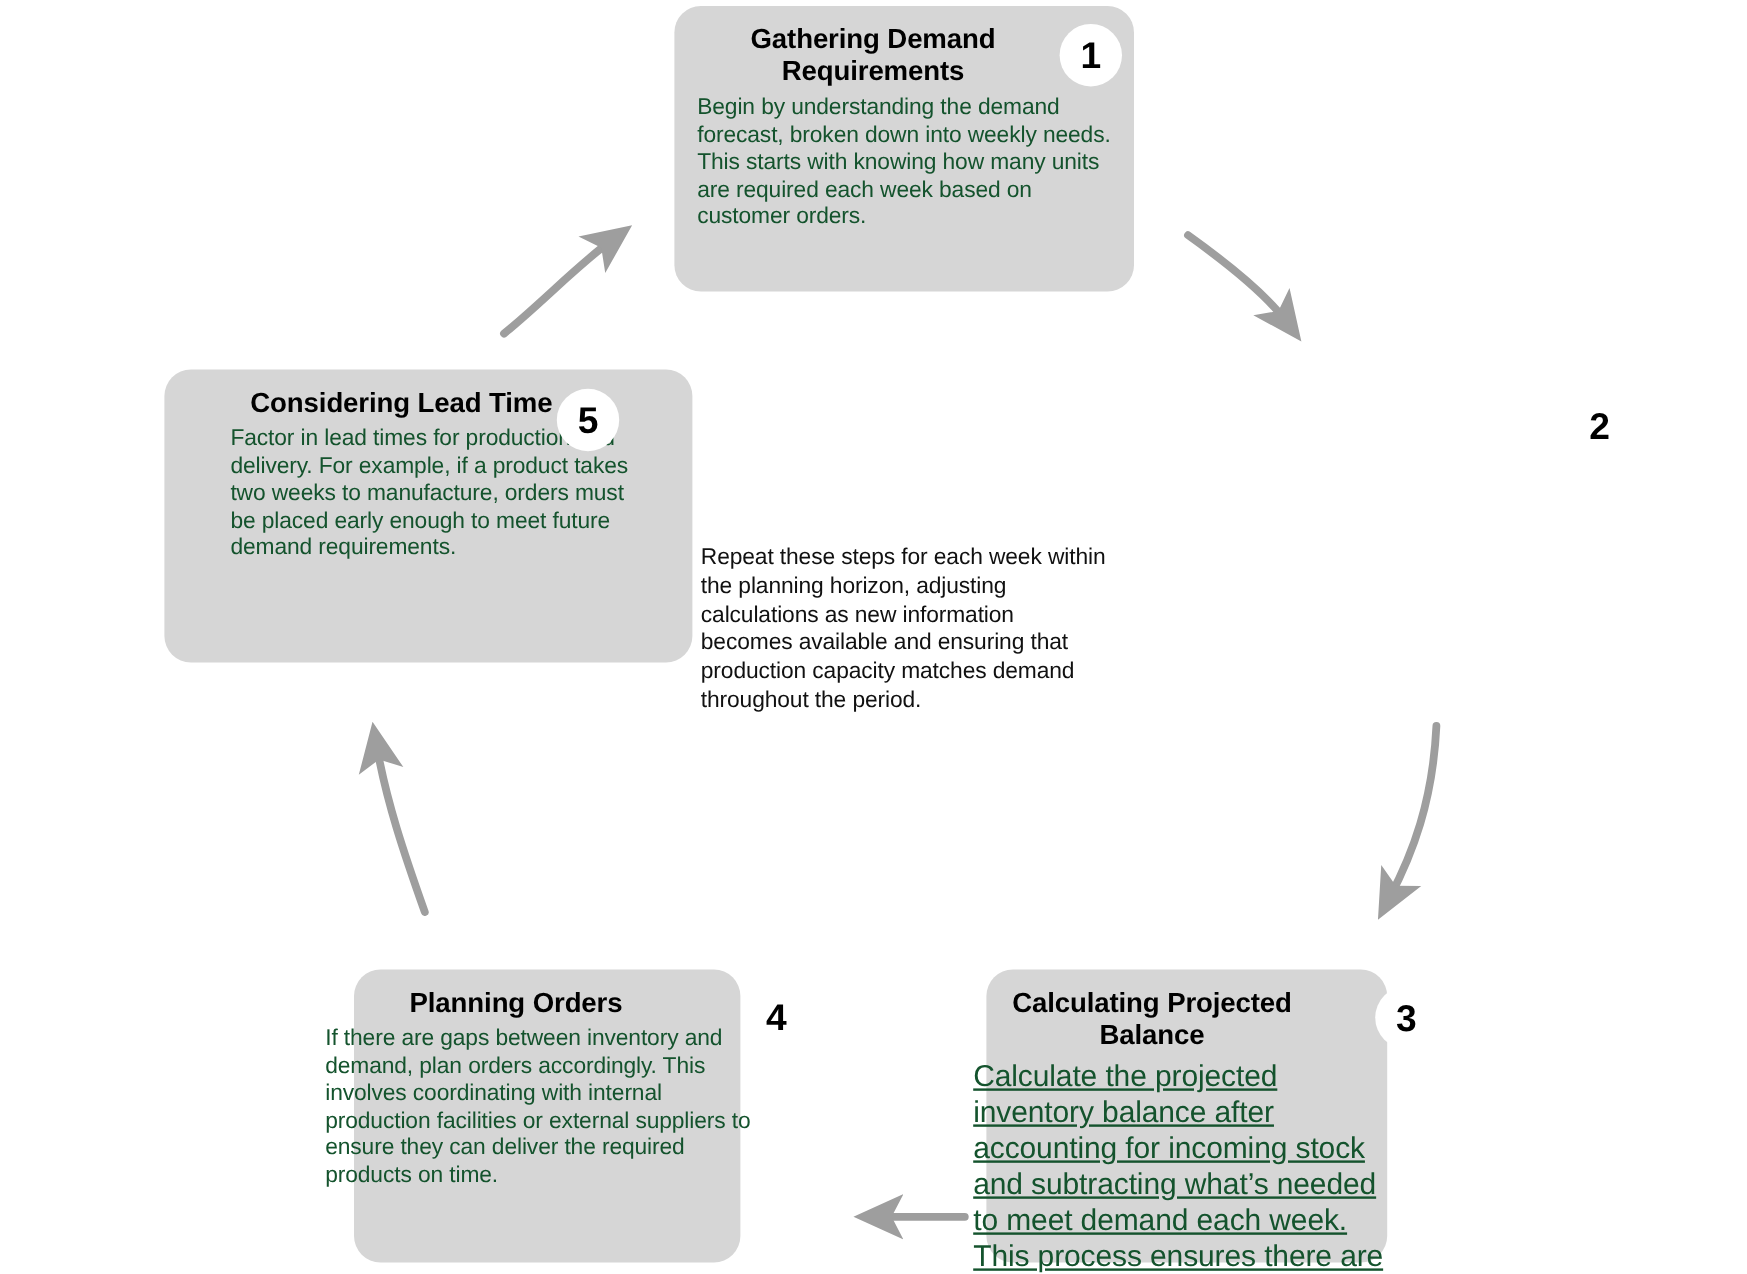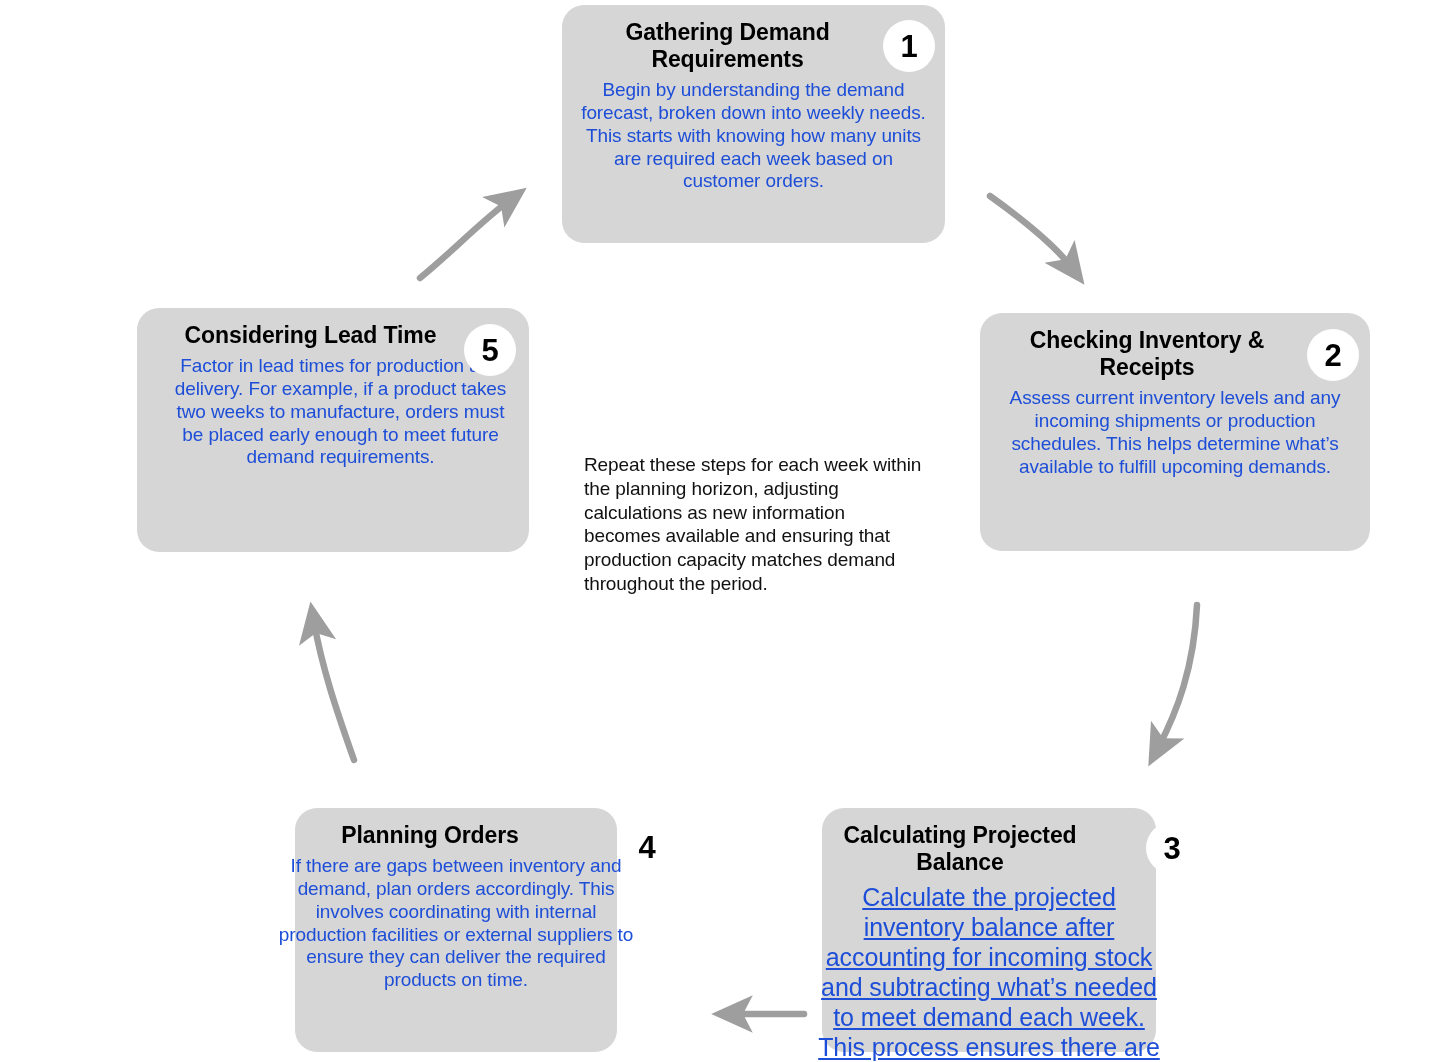--- a/index.html
+++ b/index.html
@@ -44,22 +44,22 @@
   }
   .step-title {
     font-weight: bold;
     color: #000000;
     text-align: center;
     line-height: 1.18;
     margin: 0 0 6px 0;
     letter-spacing: -0.1px;
   }
   .step-body {
-    color: #1d4ed8;
-    text-align: center;
+    color: #14532d;
+    text-align: left;
     line-height: 1.20;
     margin: 0;
     letter-spacing: -0.1px;
   }
   .step-badge {
     position: absolute;
     width: 52px;
     height: 52px;
     border-radius: 50%;
     background: #ffffff;
@@ -86,21 +86,21 @@
   #card-3 { left: 790px; top: 808px; width: 334px; height: 244px; }
   #card-3 .step-title { font-size: 23px; padding: 0 58px 0 0; }
   #card-3 .step-body  { font-size: 25px; width: 356px; text-decoration: underline; }
   #badge-3 { left: 1114px; top: 822px; }
 
   #card-4 { left: 263px; top: 808px; width: 322px; height: 244px; }
   #card-4 .step-title { font-size: 23px; padding: 0 52px 0 0; }
   #card-4 .step-body  { font-size: 19px; width: 370px; }
   #badge-4 { left: 589px; top: 821px; }
 
-  #card-5 { left: 105px; top: 308px; width: 392px; height: 244px; padding-left: 33px; }
+  #card-5 { left: 105px; top: 308px; width: 440px; height: 244px; padding-left: 33px; }
   #card-5 .step-title { font-size: 23px; padding: 0 60px 0 0; }
   #card-5 .step-body  { font-size: 19px; width: 345px; }
   #badge-5 { left: 432px; top: 324px; }
 
   
   #center-note {
     position: absolute;
     left: 552px;
     top: 453px;
     width: 340px;
@@ -145,24 +145,20 @@
 
     <path d="M 388,278 C 420,252 448,222 478,200" fill="none" stroke="#9e9e9e" stroke-width="6.5" stroke-linecap="round" marker-end="url(#ah-ur)"></path>
   </svg>
 
   <div class="step-card" id="card-1">
     <div class="step-title">Gathering Demand Requirements</div>
     <div class="step-body">Begin by understanding the demand forecast, broken down into weekly needs. This starts with knowing how many units are required each week based on customer orders.</div>
   </div>
   <div class="step-badge" id="badge-1">1</div>
 
-  <div class="step-card" id="card-2">
-    <div class="step-title">Checking Inventory &amp; Receipts</div>
-    <div class="step-body">Assess current inventory levels and any incoming shipments or production schedules. This helps determine what’s available to fulfill upcoming demands.</div>
-  </div>
   <div class="step-badge" id="badge-2">2</div>
 
   <div class="step-card" id="card-3">
     <div class="step-title">Calculating Projected Balance</div>
     <div class="step-body">Calculate the projected inventory balance after accounting for incoming stock and subtracting what’s needed to meet demand each week. This process ensures there are no shortages.</div>
   </div>
   <div class="step-badge" id="badge-3">3</div>
 
   <div class="step-card" id="card-4">
     <div class="step-title">Planning Orders</div>

